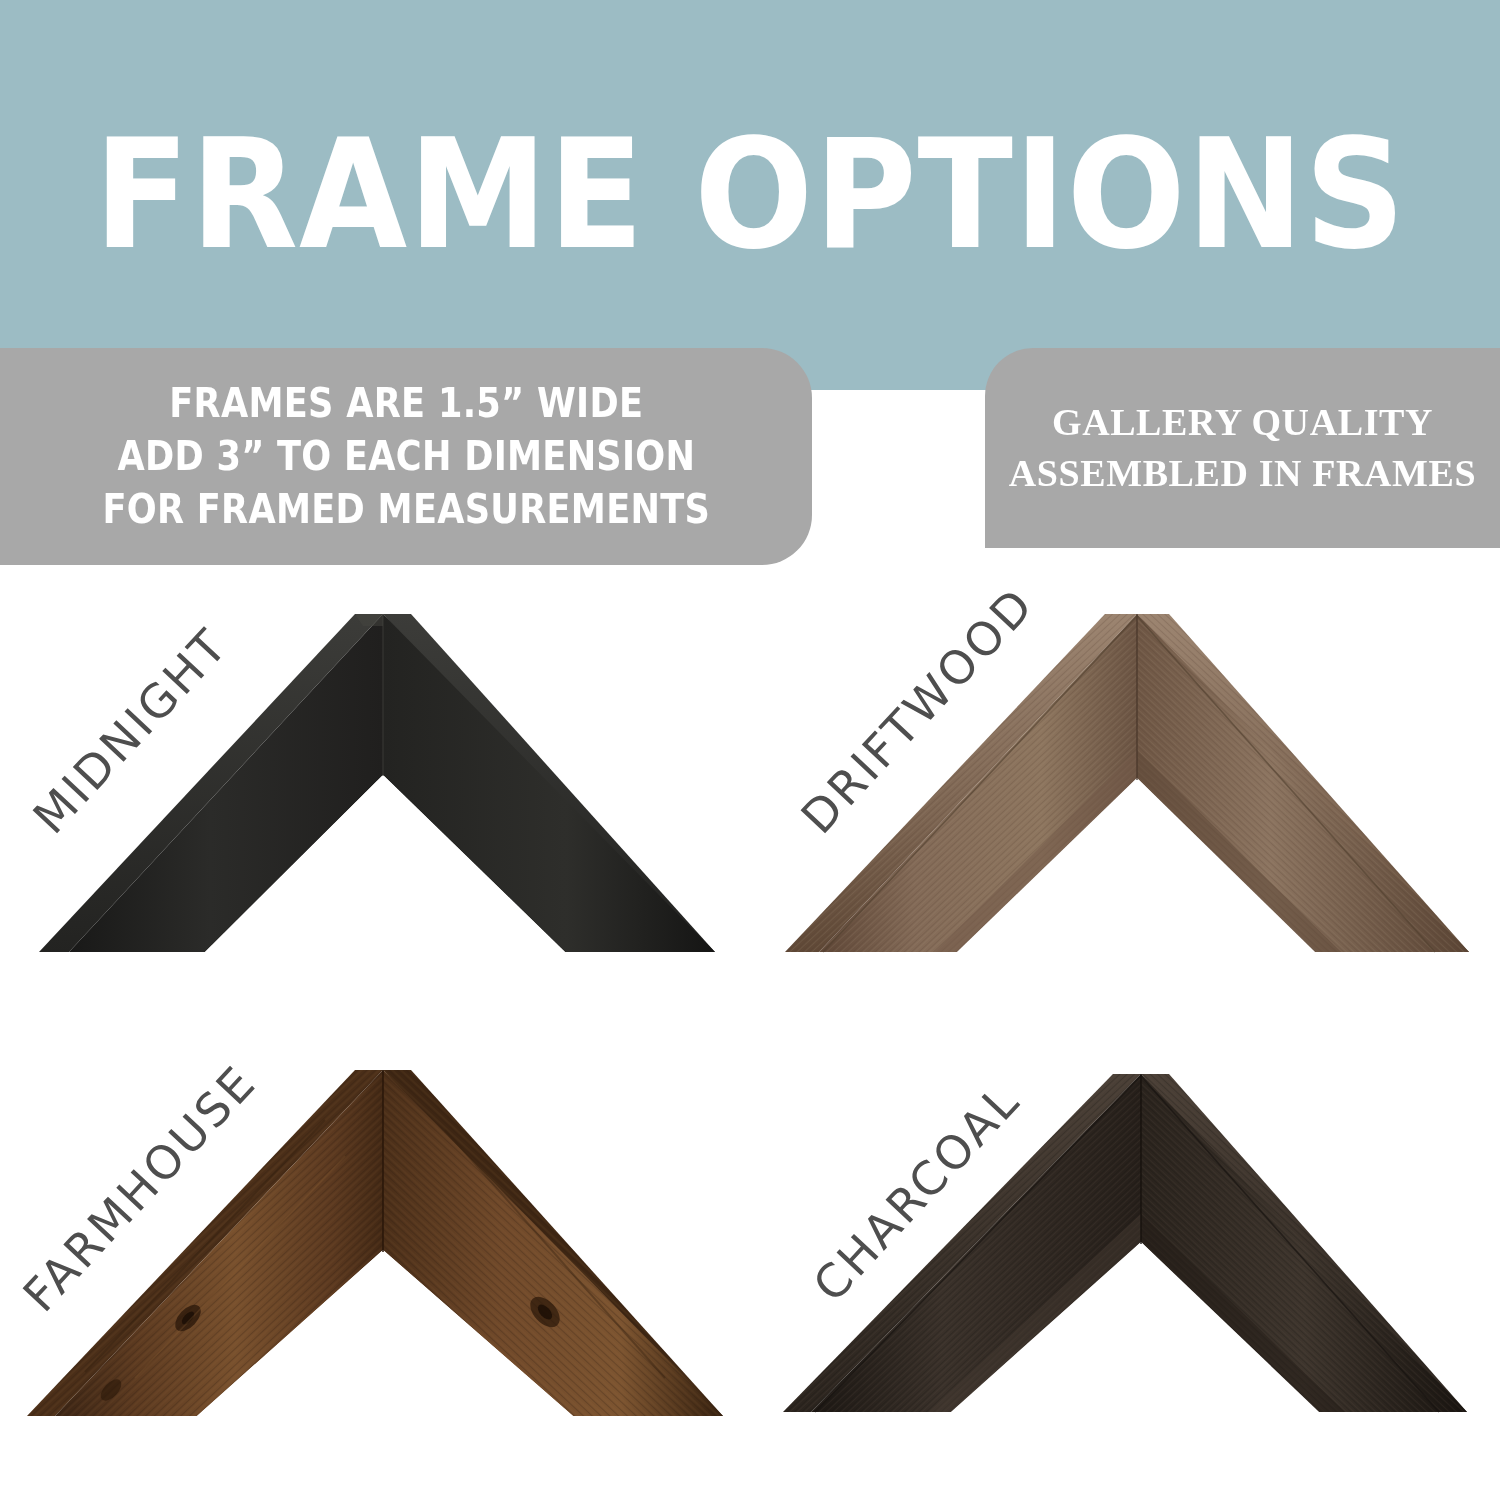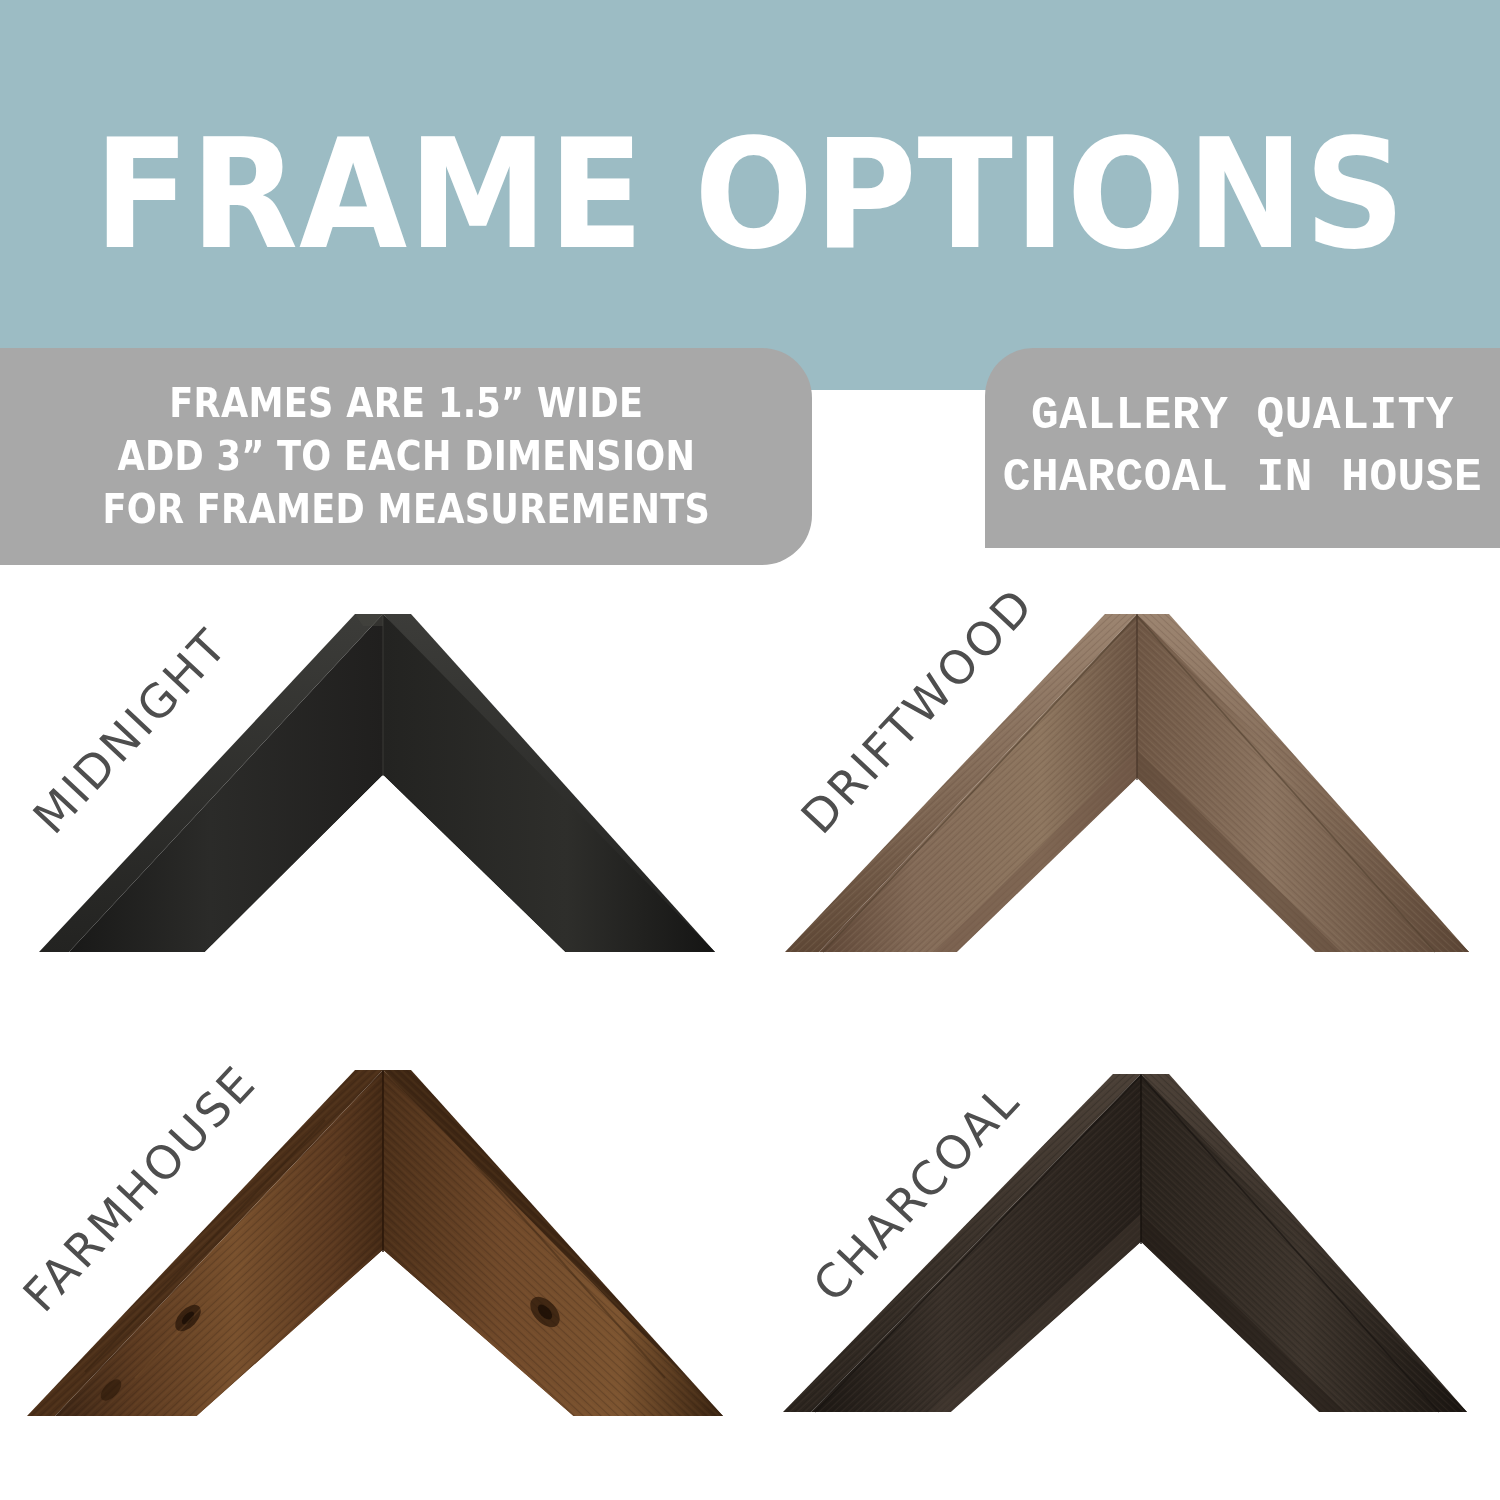--- a/index.html
+++ b/index.html
@@ -53,23 +53,23 @@
     letter-spacing:0.3px;
     transform:scaleX(0.88);
     white-space:nowrap;
   }
   .info-right{
     left:985px; top:348px; width:575px; height:200px;
     border-radius:48px 0 0 0;
     padding-right:60px;
   }
   .info-right .line{
-    font-family:Liberation Mono, monospace;
+    font-family:Liberation Serif, serif;
     font-weight:700;
-    font-size:46px;
+    font-size:38px;
     line-height:1.34;
     letter-spacing:0.6px;
     white-space:nowrap;
   }
 
   
   .samples{
     position:absolute; left:0; top:585px; width:1500px; height:830px;
   }
   .sample{
@@ -111,21 +111,21 @@
 </div>
 
 <div class="info-box info-left">
   <div class="line">FRAMES ARE 1.5” WIDE</div>
   <div class="line">ADD 3” TO EACH DIMENSION</div>
   <div class="line">FOR FRAMED MEASUREMENTS</div>
 </div>
 
 <div class="info-box info-right">
   <div class="line">GALLERY QUALITY</div>
-  <div class="line">CHARCOAL IN HOUSE</div>
+  <div class="line">ASSEMBLED IN FRAMES</div>
 </div>
 
 <div class="samples">
 
   <div class="sample s-midnight">
     <div class="chevron-wrap">
       <svg class="chevron-svg" viewBox="0 0 700 385" preserveAspectRatio="none">
         <defs>
           <linearGradient id="mnFaceL" x1="0" y1="0" x2="1" y2="0">
             <stop offset="0%" stop-color="#191918"></stop>

